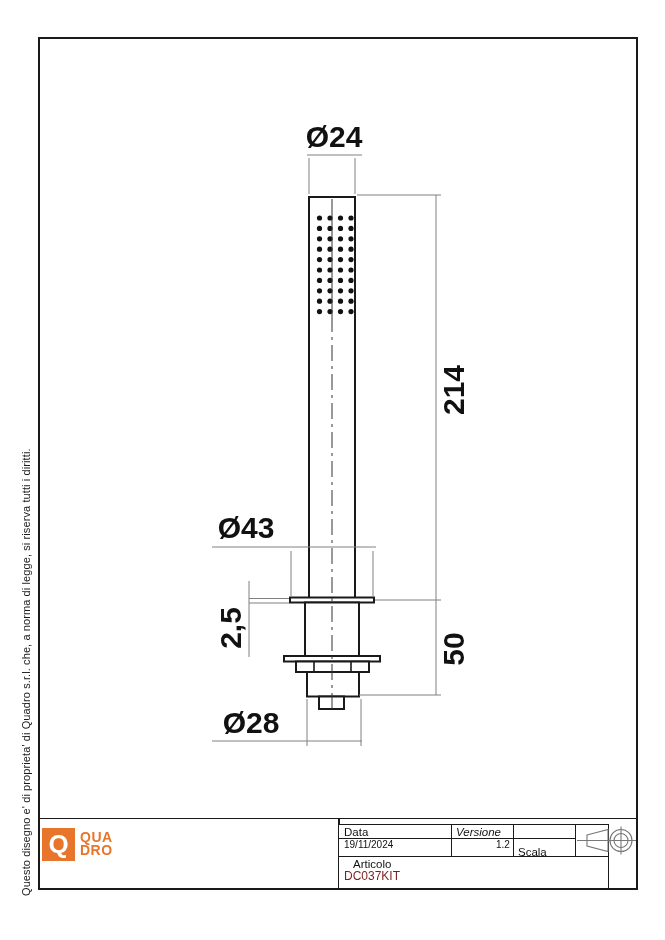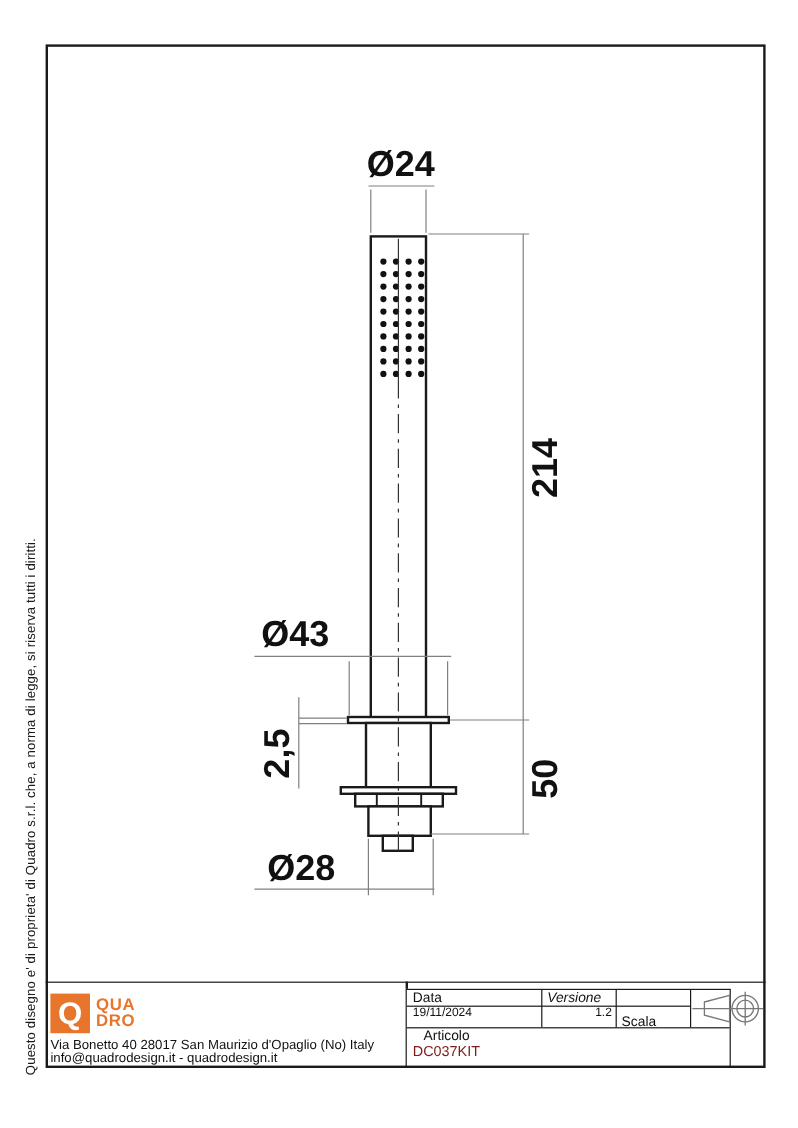--- a/index.html
+++ b/index.html
@@ -150,24 +150,20 @@
     </g>
   </svg>
 
   <div class="logo-box" id="logo-box" style="background: rgb(232, 117, 44);">
     <span>Q</span>
   </div>
   <div class="logo-name" id="logo-name" style="color: rgb(232, 117, 44);">
     <div>QUA</div>
     <div>DRO</div>
   </div>
-  <div class="address">
-    <div>Via Bonetto 40  28017 San Maurizio d'Opaglio (No) Italy</div>
-    <div>info@quadrodesign.it  -  quadrodesign.it</div>
-  </div>
 
   <div class="tblock">
     <div class="v1"></div>
     <div class="v2"></div>
     <div class="v3"></div>
     <div class="h-label"></div>
     <div class="h-row"></div>
 
     <div class="cell-label" style="left:5px;top:1px;">Data</div>
     <div class="cell-value" style="left:5px;top:14px;">19/11/2024</div>

